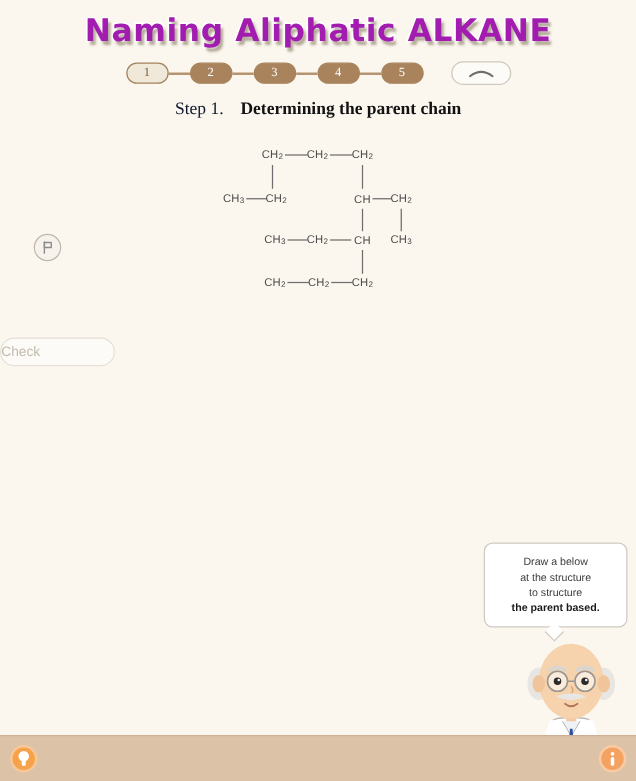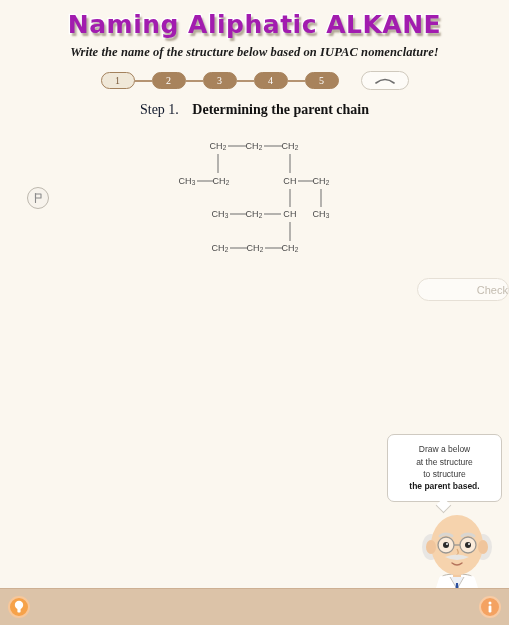--- a/index.html
+++ b/index.html
@@ -138,23 +138,22 @@
   }
   .bond-v {
     position: absolute;
     width: 1px;
     background: #6e6e6e;
     transform: translateX(-50%);
   }
 
   
   .check-wrap {
-    text-align: right;
-    margin-top: 14px;
-    padding-left: 18px;
+    text-align: left;
+    margin-top: 28px;
   }
   .check-btn {
     display: inline-block;
     width: 92px;
     height: 23px;
     line-height: 22px;
     border-radius: 12px;
     border: 1.2px solid #e6e0d6;
     background: #fdfbf7;
     color: #c3bcb0;
@@ -253,21 +252,20 @@
     left: 479px;
     background: #f4a261;
     border-color: #f8cba4;
   }
 </style>
 </head>
 <body>
 
 <div class="title-wrap">
   <div class="main-title">Naming Aliphatic ALKANE</div>
-  <div class="subtitle">Write the name of the structure below based on IUPAC nomenclature!</div>
 </div>
 
 <div class="stepper">
   <div class="step active">1</div>
   <div class="connector"></div>
   <div class="step done">2</div>
   <div class="connector"></div>
   <div class="step done">3</div>
   <div class="connector"></div>
   <div class="step done">4</div>

